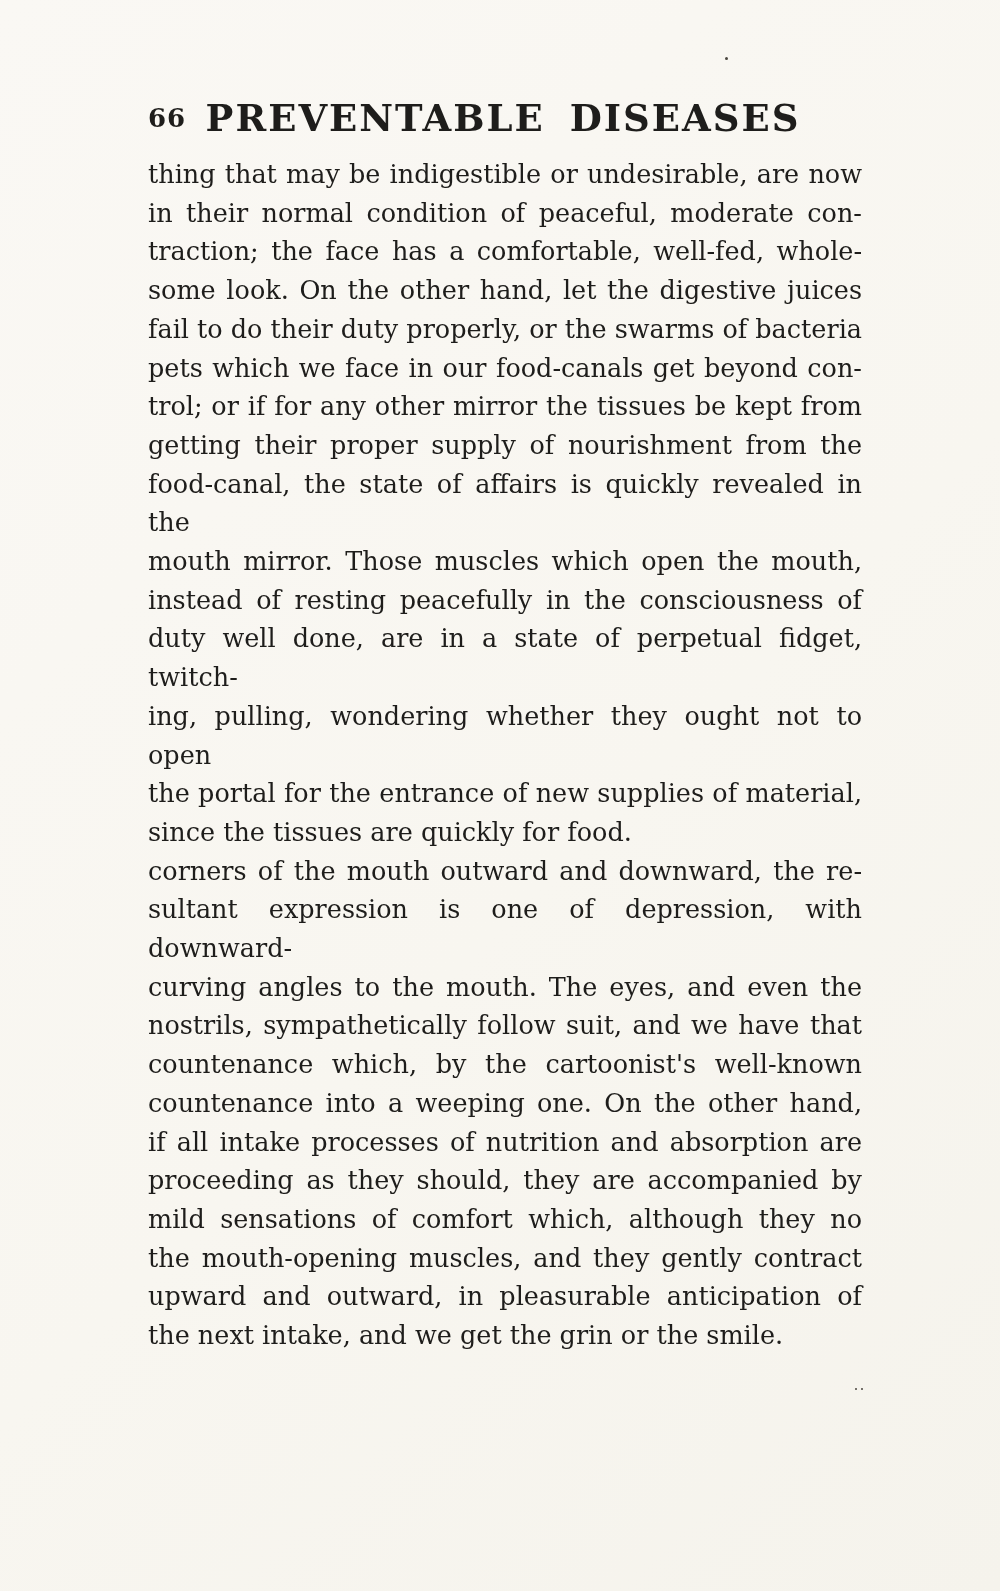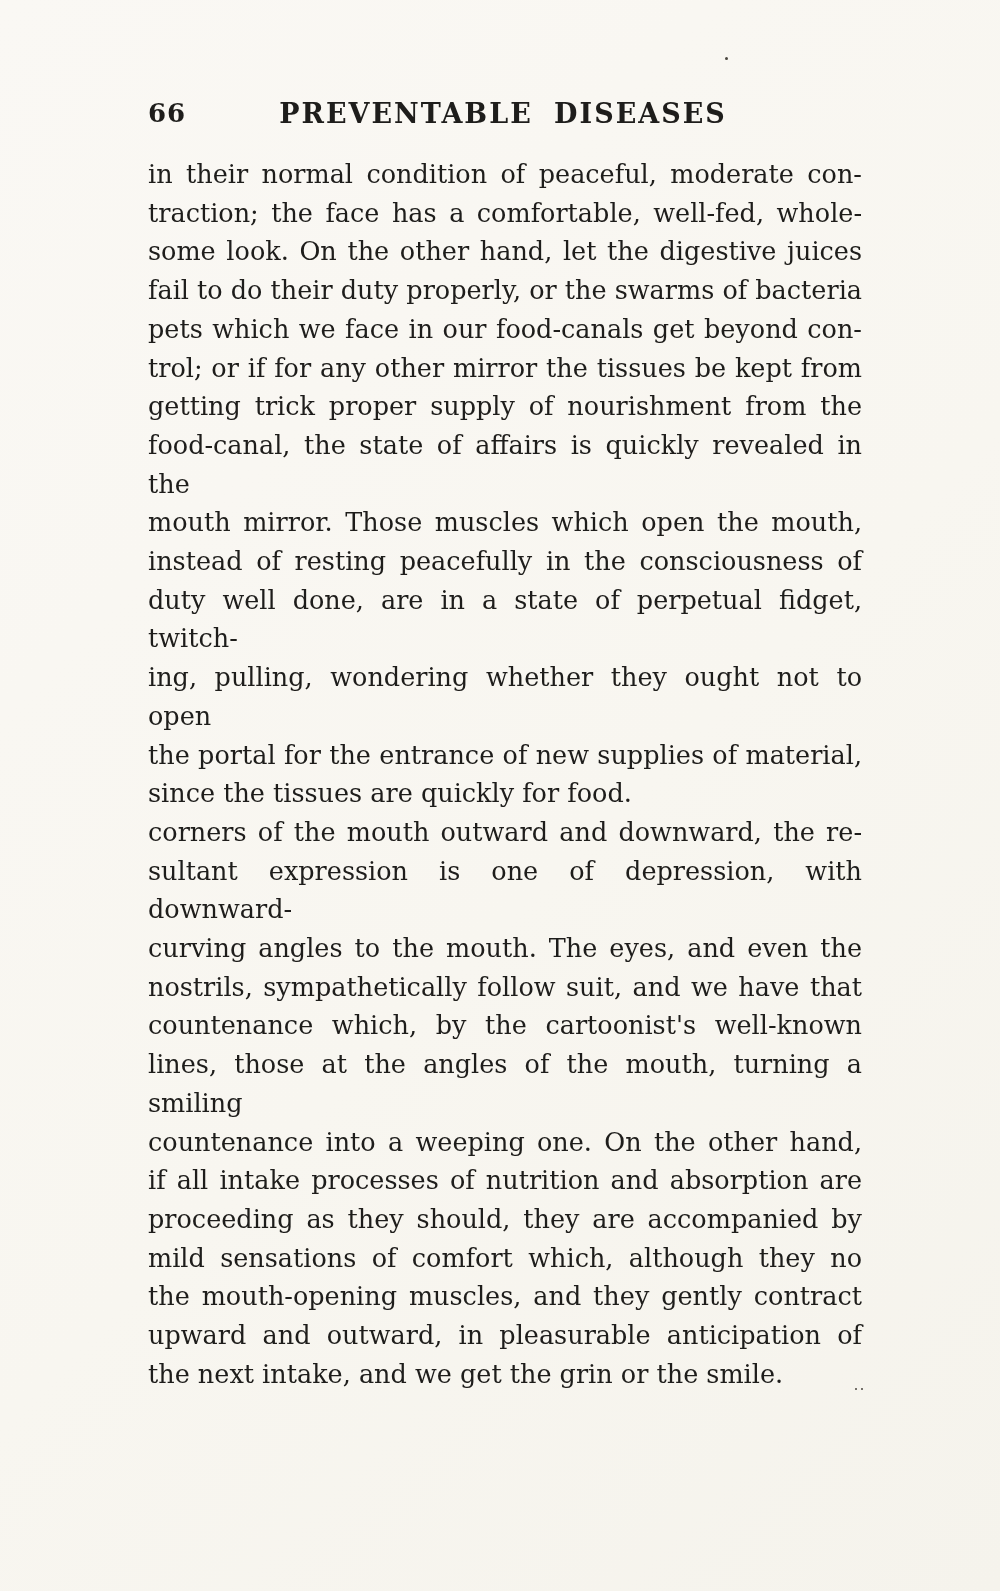--- a/index.html
+++ b/index.html
@@ -17,35 +17,35 @@
     overflow: hidden;
   }
   .page-frame {
     position: absolute;
     left: 148px;
     top: 98px;
     width: 714px;
   }
   .running-head {
     display: flex;
-    align-items: flex-start;
+    align-items: center;
     height: 40px;
     position: relative;
   }
   .page-number {
     font-size: 26px;
     letter-spacing: 1px;
     font-weight: 600;
   }
   .running-title {
     position: absolute;
     left: 0;
     right: 4px;
     text-align: center;
-    font-size: 27px;
+    font-size: 37px;
     letter-spacing: 2px;
     word-spacing: 10px;
     font-weight: 600;
   }
   .text-body {
     margin-top: 17px;
   }
   .paragraph {
     margin: 0;
   }
@@ -93,42 +93,42 @@
 <div class="artifact dot-bottom-1"></div>
 <div class="artifact dot-bottom-2"></div>
 
 <div class="page-frame">
   <div class="running-head">
     <span class="page-number">66</span>
     <span class="running-title">PREVENTABLE DISEASES</span>
   </div>
   <div class="text-body">
       <div class="paragraph">
+        <div class="line">thing that may be indigestible or undesirable, are now</div>
         <div class="line">in their normal condition of peaceful, moderate con-</div>
         <div class="line">traction; the face has a comfortable, well-fed, whole-</div>
         <div class="line">some look.  On the other hand, let the digestive juices</div>
         <div class="line">fail to do their duty properly, or the swarms of bacteria</div>
         <div class="line">pets which we face in our food-canals get beyond con-</div>
         <div class="line">trol; or if for any other mirror the tissues be kept from</div>
-        <div class="line">getting trick proper supply of nourishment from the</div>
+        <div class="line">getting their proper supply of nourishment from the</div>
         <div class="line">food-canal, the state of affairs is quickly revealed in the</div>
         <div class="line">mouth mirror.  Those muscles which open the mouth,</div>
         <div class="line">instead of resting peacefully in the consciousness of</div>
         <div class="line">duty well done, are in a state of perpetual fidget, twitch-</div>
         <div class="line">ing, pulling, wondering whether they ought not to open</div>
         <div class="line">the portal for the entrance of new supplies of material,</div>
         <div class="line last">since the tissues are quickly for food.</div>
       </div>
       <div class="paragraph">
         <div class="line">corners of the mouth outward and downward, the re-</div>
         <div class="line">sultant expression is one of depression, with downward-</div>
         <div class="line">curving angles to the mouth.  The eyes, and even the</div>
         <div class="line">nostrils, sympathetically follow suit, and we have that</div>
         <div class="line">countenance which, by the cartoonist's well-known</div>
-        <div class="line">lines, those at the angles of the mouth, turning a smiling</div>
         <div class="line">countenance into a weeping one.  On the other hand,</div>
         <div class="line">if all intake processes of nutrition and absorption are</div>
         <div class="line">proceeding as they should, they are accompanied by</div>
         <div class="line">mild sensations of comfort which, although they no</div>
         <div class="line">the mouth-opening muscles, and they gently contract</div>
         <div class="line">upward and outward, in pleasurable anticipation of</div>
         <div class="line last">the next intake, and we get the grin or the smile.</div>
       </div>
     </div>
 </div>

